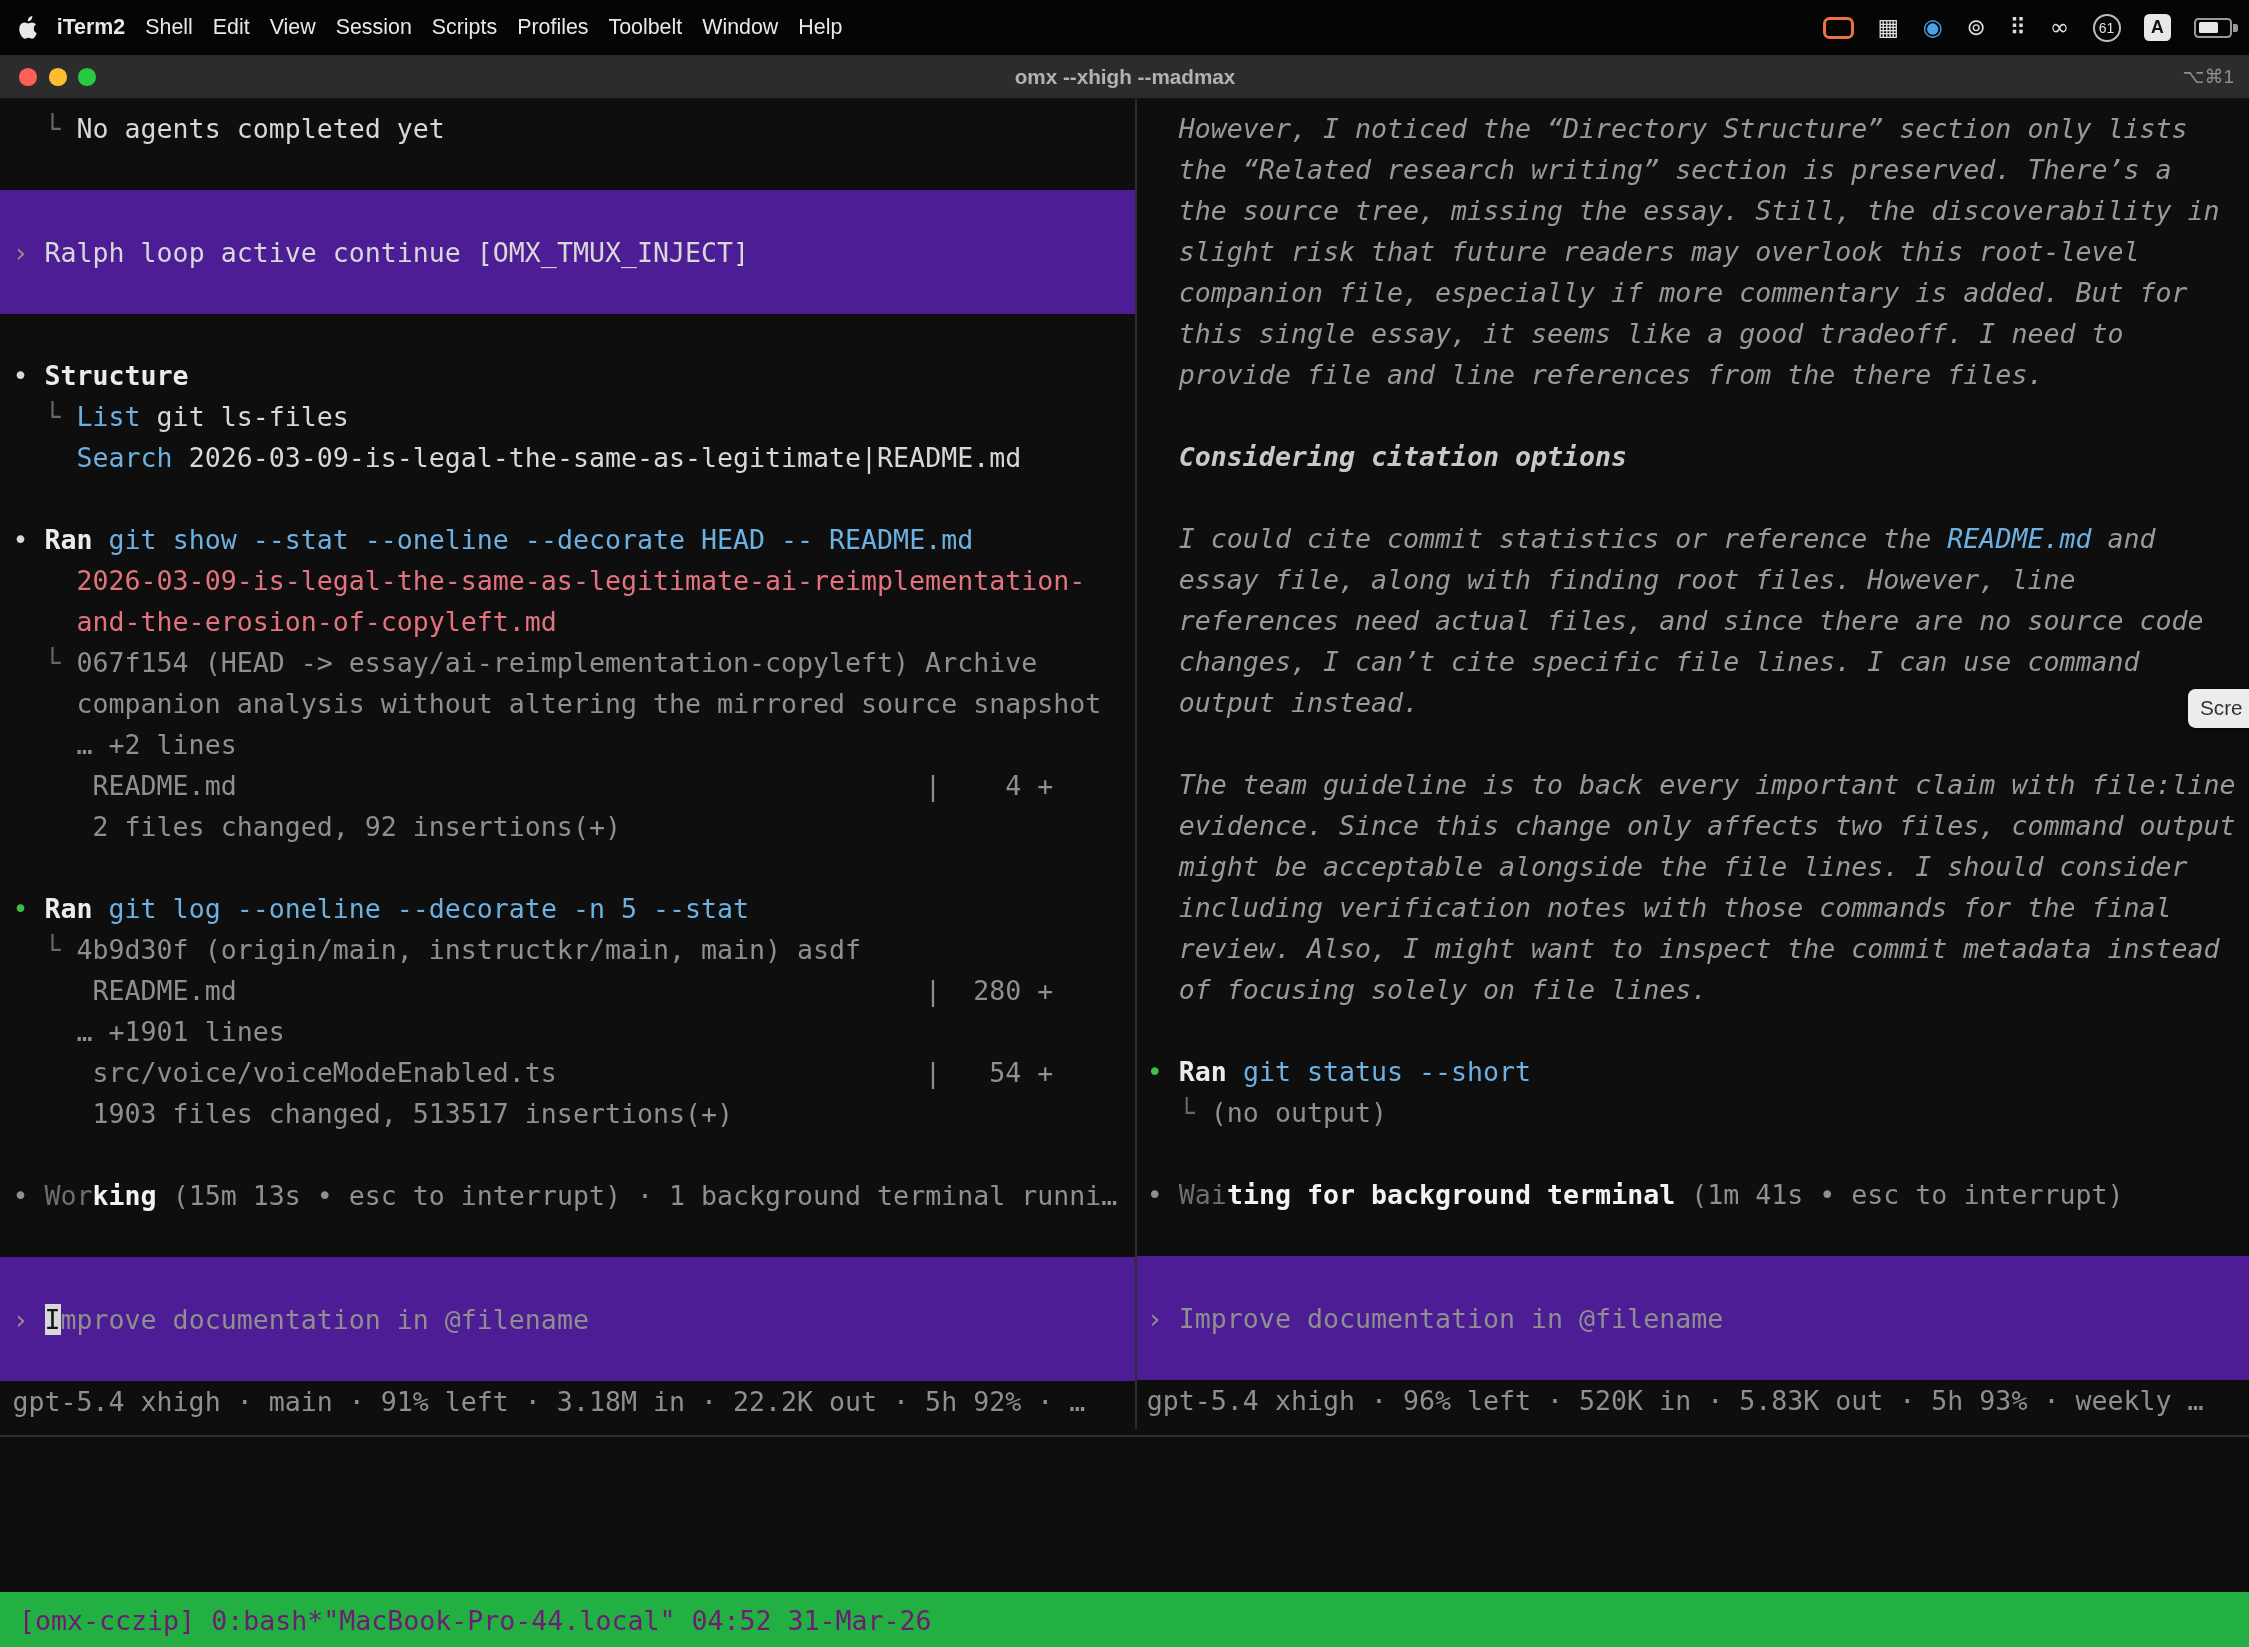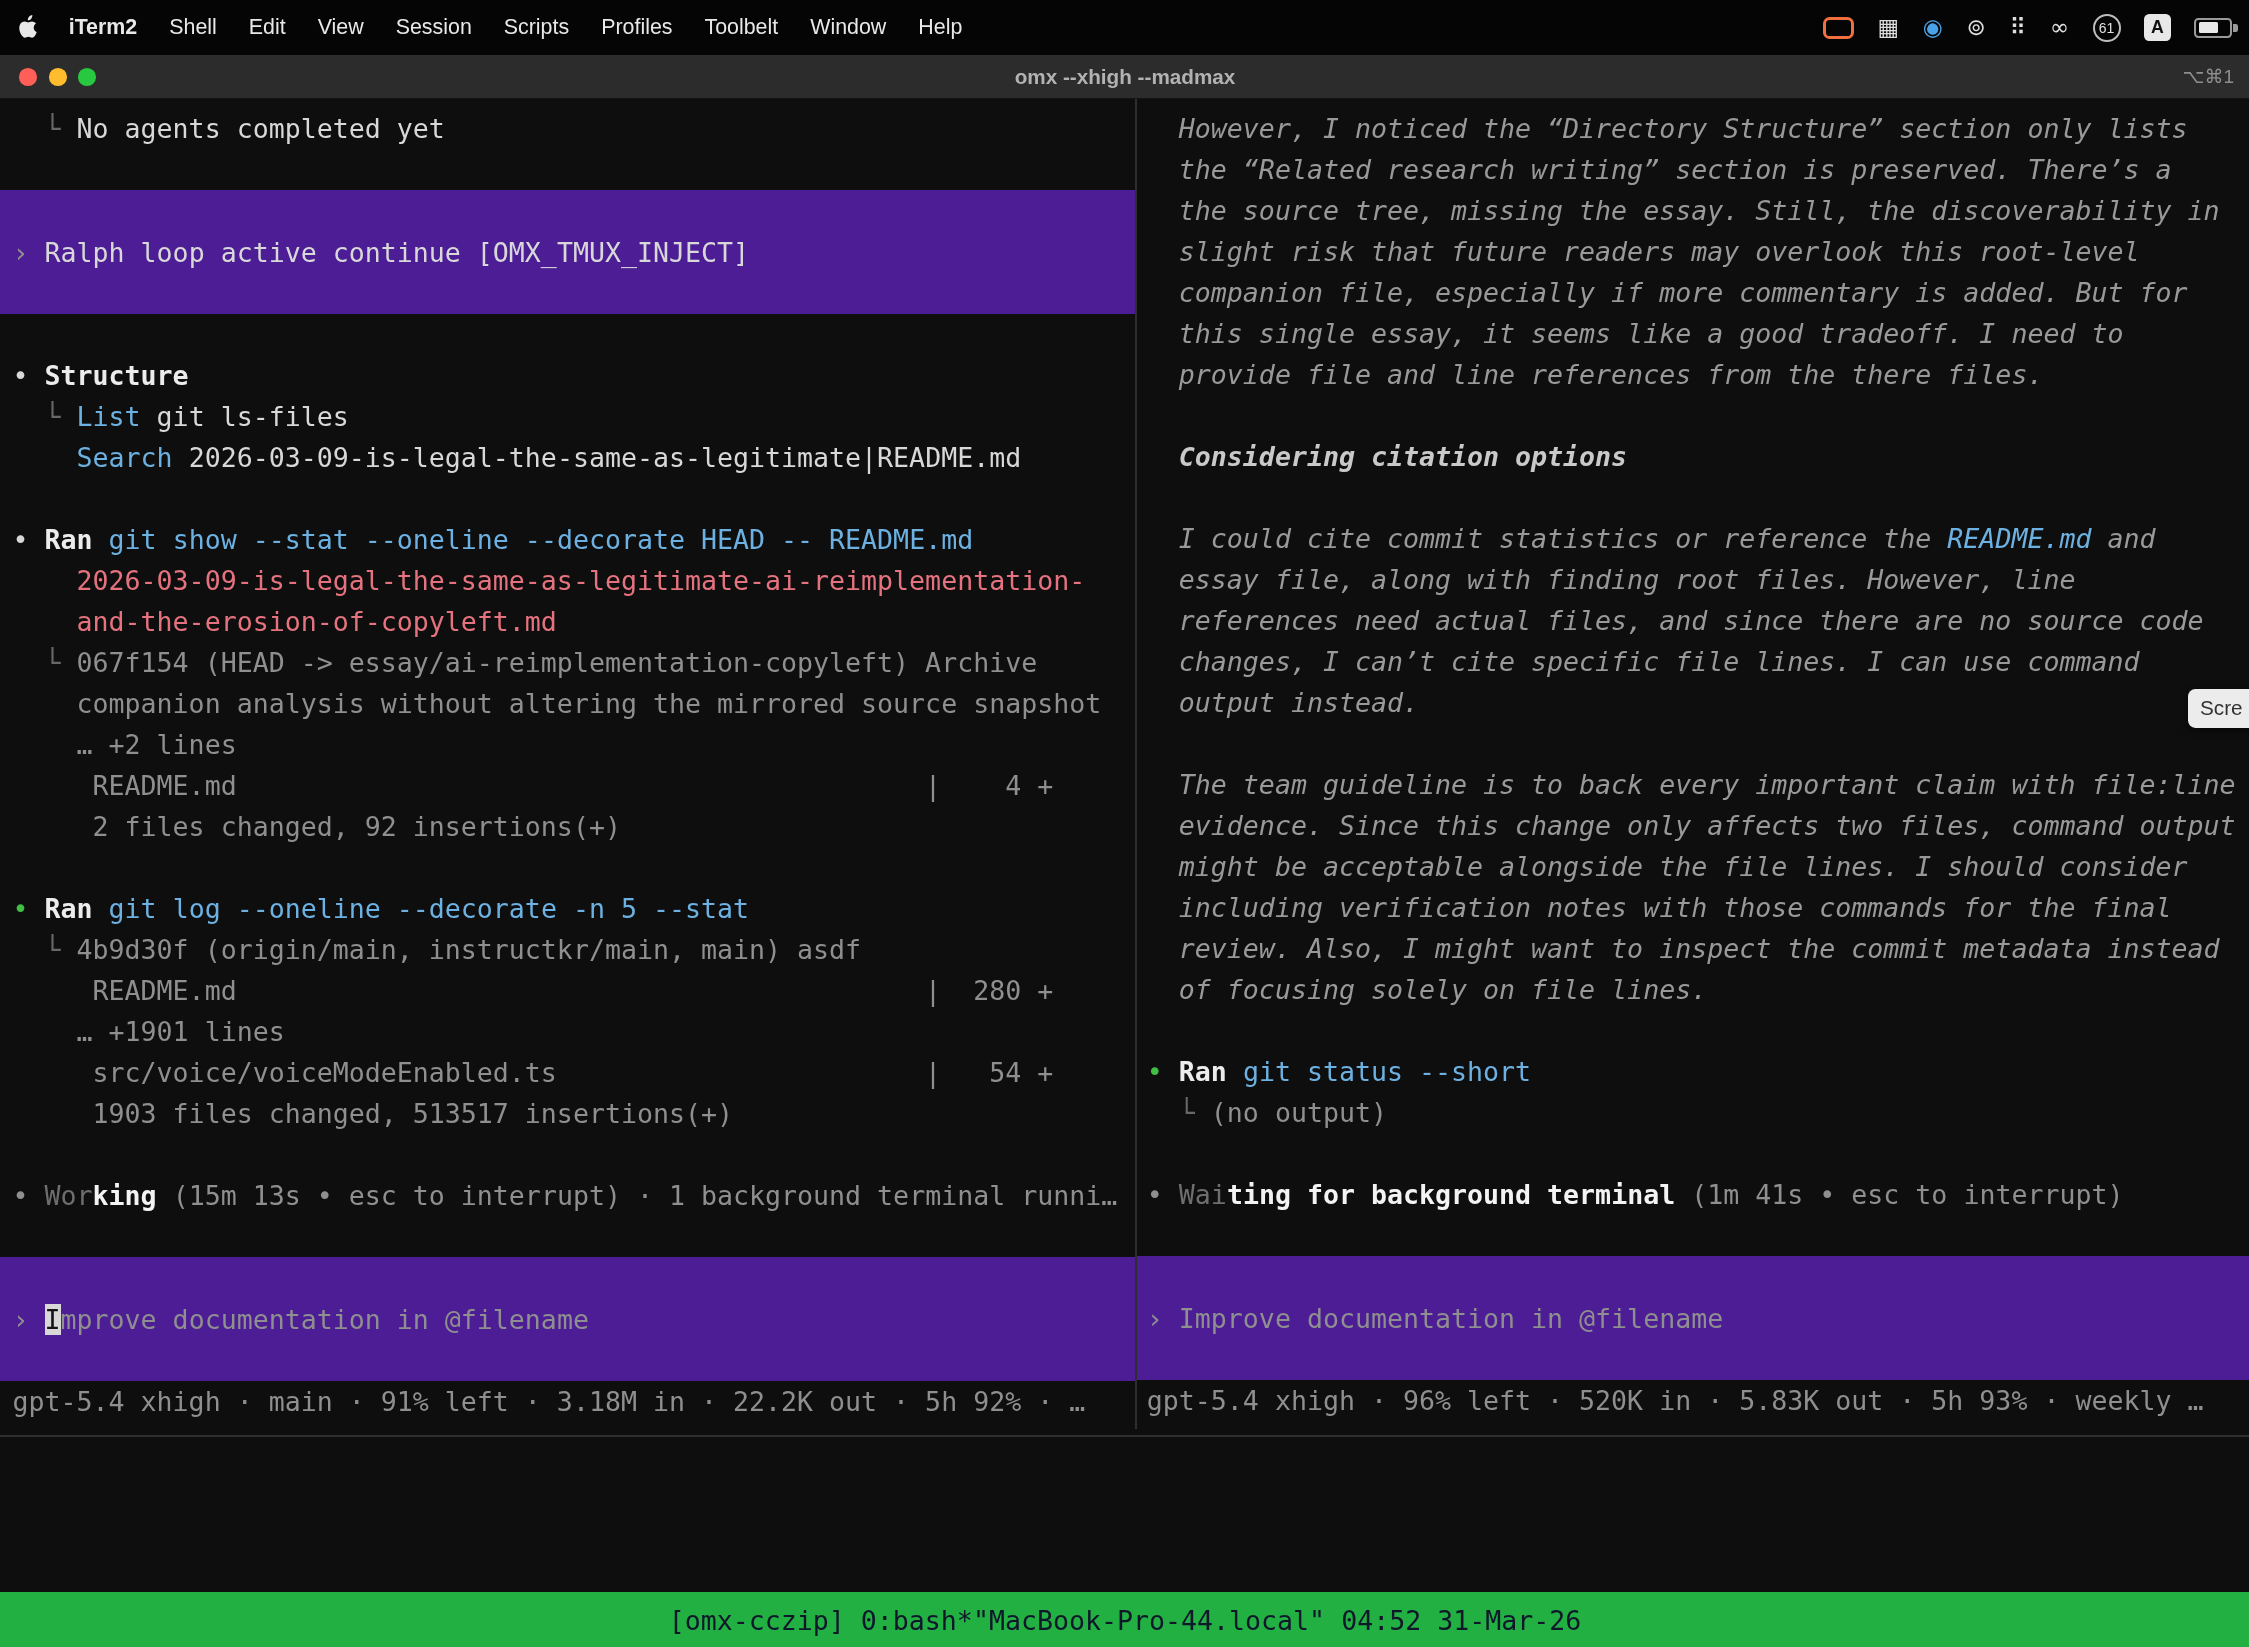--- a/index.html
+++ b/index.html
@@ -4,21 +4,21 @@
 <style>
   *{margin:0;padding:0;box-sizing:border-box}
   html,body{background:#000}
   .screen{position:relative;width:2250px;height:1648px;background:#0e0e0e;overflow:hidden;
           font-family:"DejaVu Sans Mono",monospace}
 
   
   .menubar{position:absolute;top:0;left:0;right:0;height:55px;background:#050505;
            display:flex;align-items:center;padding:0 17.7px;color:#e8e8e8;
            font-family:"Liberation Sans",sans-serif;font-size:21.4px}
-  .mb-left{display:flex;align-items:flex-start;gap:32px}
+  .mb-left{display:flex;align-items:flex-end;gap:20px}
   .mb-left .app-name{font-weight:bold}
   .mb-spacer{flex:1}
   .mb-icons{display:flex;align-items:center;gap:23.6px}
   .rec{width:31px;height:22px;border:3px solid #f0703f;border-radius:6.6px;display:inline-block}
   .ic{font-size:23px;color:#dedede;font-family:"DejaVu Sans",sans-serif;line-height:1}
   .ic.blue{color:#4aa3e8}
   .badge{width:28px;height:28px;border:2.2px solid #bdbdbd;border-radius:50%;font-size:14px;
          display:flex;align-items:center;justify-content:center;color:#e0e0e0;
          font-family:"Liberation Sans",sans-serif}
   .akey{width:26.6px;height:26.6px;background:#e8e8e8;color:#111;border-radius:5.2px;display:flex;
@@ -64,22 +64,22 @@
   .c-think-bold{color:#c9c9c9;font-style:italic;font-weight:bold}
   .c-think-link{color:#6cb1e1;font-style:italic}
   .c-sdim{color:#6e6e6e}
   .c-sbri{color:#f3f3f3;font-weight:bold}
   .c-cursor{background:#d8d8d8;color:#141414}
 
   
   .sep-h{position:absolute;top:1435px;left:0;right:0;height:1.5px;background:#2e2e2e}
   .omx{position:absolute;top:1465px;left:0;right:0;height:41px;line-height:41px;
        font-size:26.6px;white-space:pre;padding-left:11.8px;overflow:hidden}
-  .tmux{position:absolute;left:0;right:0;bottom:0;height:56px;background:#23b043;color:#0f172a;
-        display:flex;justify-content:center;align-items:center;font-size:26.6px;
+  .tmux{position:absolute;left:0;right:0;bottom:0;height:56px;background:#23b043;color:#701a75;
+        display:flex;justify-content:flex-start;align-items:center;font-size:26.6px;
         padding:0 19px;white-space:pre;overflow:hidden}
 
   
   .screen-pill{position:absolute;top:689px;right:-7.4px;background:#ececec;color:#333;
                font-family:"Liberation Sans",sans-serif;font-size:20.7px;padding:7.4px 14.8px 7.4px 11.8px;
                border-radius:7.4px;box-shadow:0 1.5px 7.4px rgba(0,0,0,.55)}
 </style>
 </head>
 <body>
 

